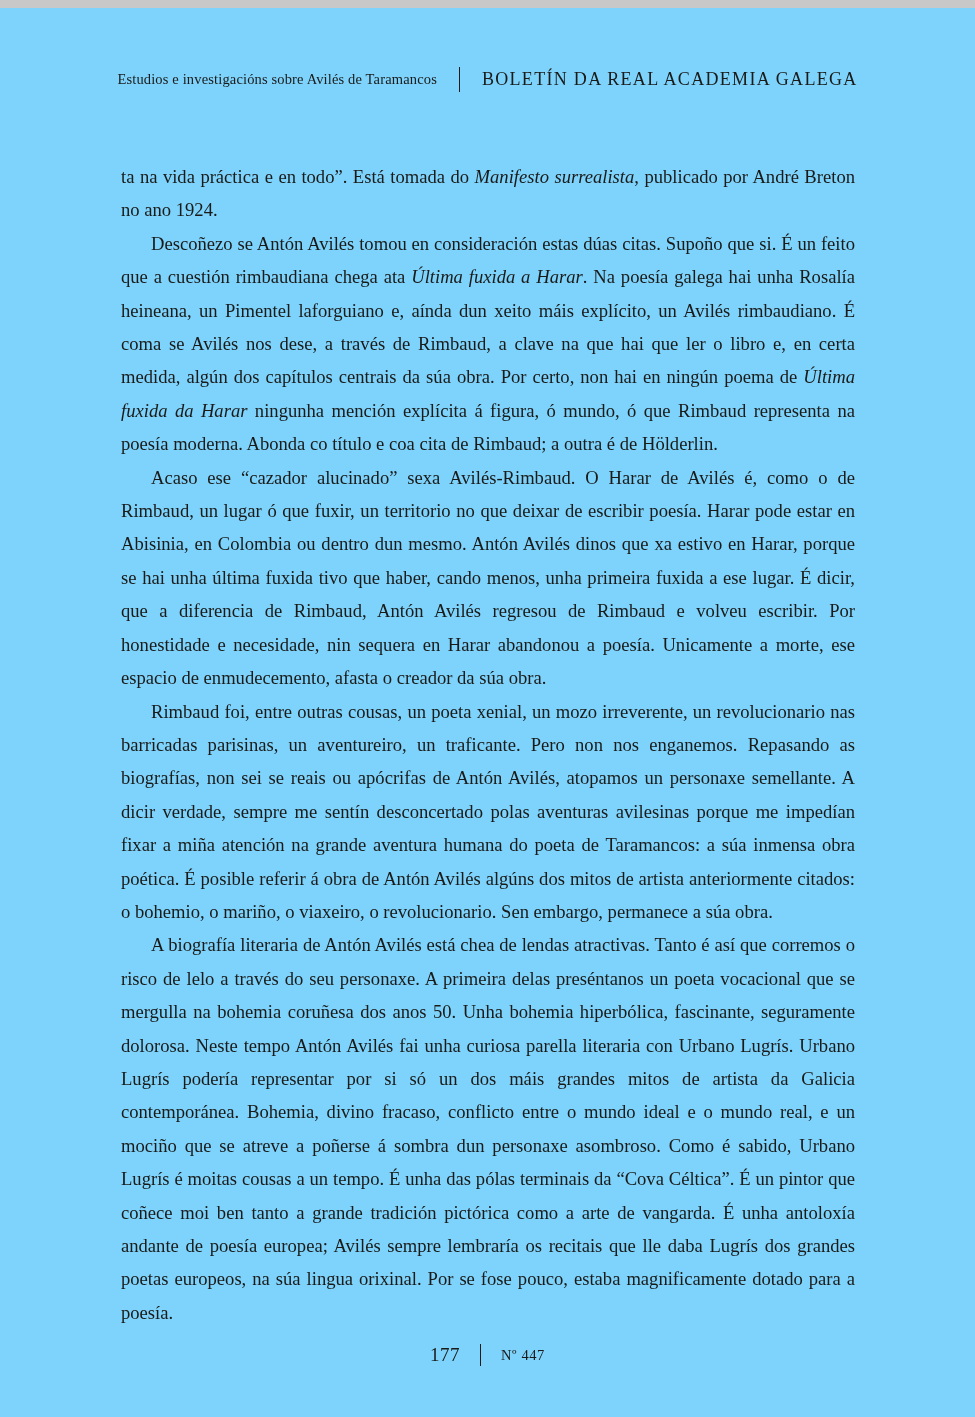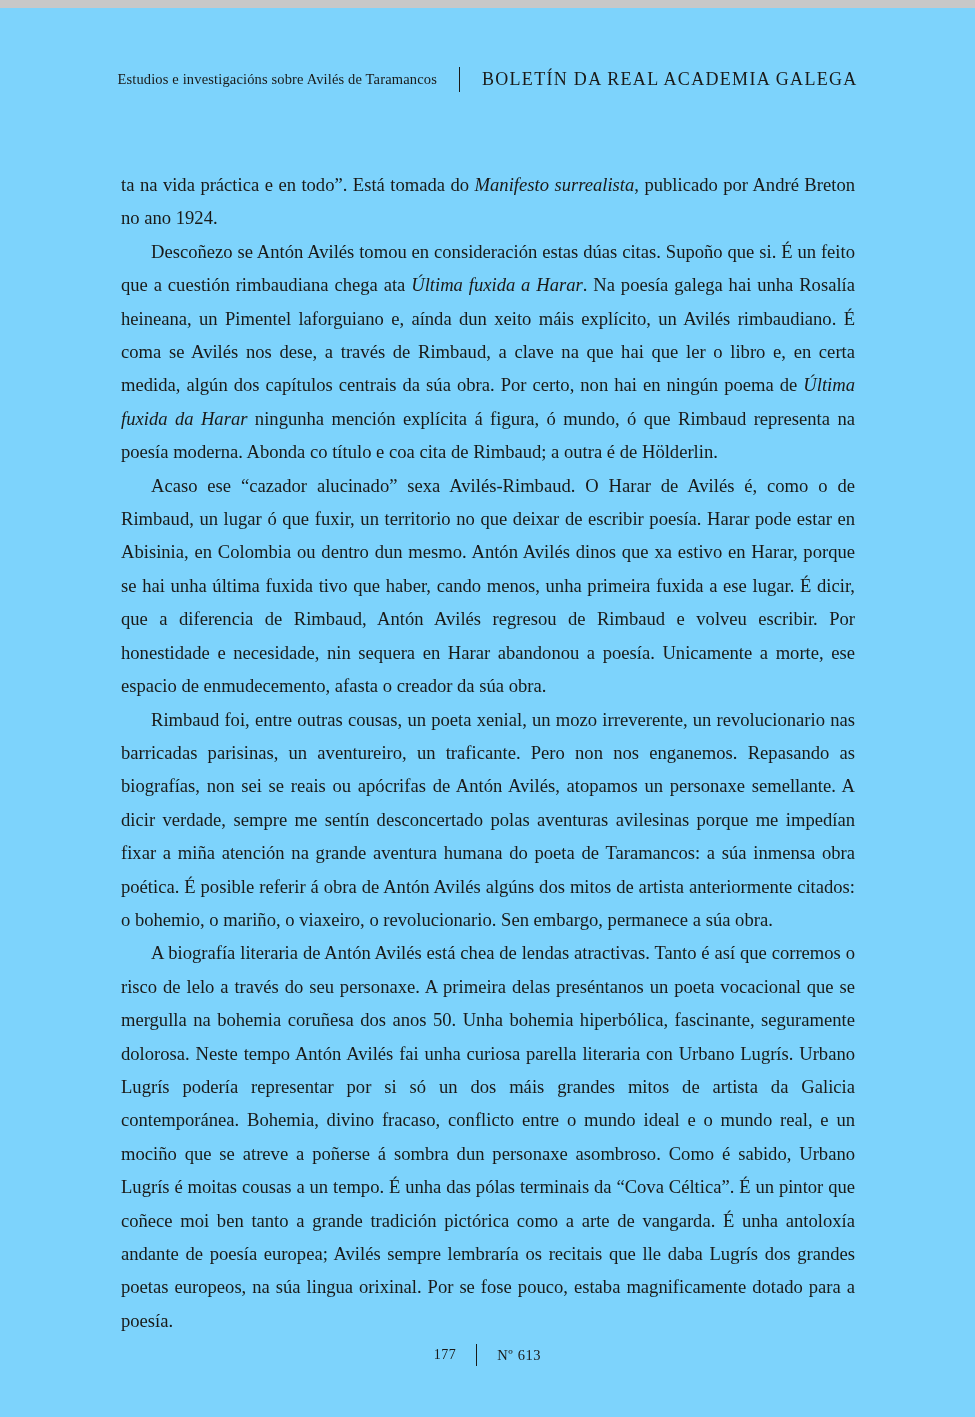--- a/index.html
+++ b/index.html
@@ -46,21 +46,21 @@
   .rh-right {
     font-size: 18px;
     letter-spacing: 1.3px;
     padding-left: 22px;
     white-space: nowrap;
     color: #1a1a18;
   }
   
   .body-col {
     position: absolute;
-    top: 160px;
+    top: 152px;
     left: 121px;
     width: 734px;
   }
   .body-col p {
     margin: 0;
     font-size: 18.6px;
     line-height: 33.4px;
     text-align: justify;
     text-justify: inter-word;
     hyphens: manual;
@@ -76,21 +76,21 @@
     position: absolute;
     bottom: 58px;
     left: 0;
     right: 0;
     display: flex;
     justify-content: center;
     align-items: center;
     height: 24px;
   }
   .folio-num {
-    font-size: 14px;
+    font-size: 19px;
     padding-right: 20px;
     text-align: right;
     color: #1a1a18;
     letter-spacing: 0.5px;
   }
   .folio-rule {
     width: 1px;
     height: 22px;
     background: #1a1a18;
     flex: 0 0 auto;
@@ -118,16 +118,16 @@
     <p><span>ta na vida práctica e en todo”. Está tomada do <em>Manifesto surrealista</em>, publicado por André Breton no ano 1924.</span></p>
     <p class="indent"><span>Descoñezo se Antón Avilés tomou en consideración estas dúas citas. Supoño que si. É un feito que a cuestión rimbaudiana chega ata <em>Última fuxida a Harar</em>. Na poesía galega hai unha Rosalía heineana, un Pimentel laforguiano e, aínda dun xeito máis explícito, un Avilés rimbaudiano. É coma se Avilés nos dese, a través de Rimbaud, a clave na que hai que ler o libro e, en certa medida, algún dos capítulos centrais da súa obra. Por certo, non hai en ningún poema de <em>Última fuxida da Harar</em> ningunha mención explícita á figura, ó mundo, ó que Rimbaud representa na poesía moderna. Abonda co título e coa cita de Rimbaud; a outra é de Hölderlin.</span></p>
     <p class="indent"><span>Acaso ese “cazador alucinado” sexa Avilés-Rimbaud. O Harar de Avilés é, como o de Rimbaud, un lugar ó que fuxir, un territorio no que deixar de escribir poesía. Harar pode estar en Abisinia, en Colombia ou dentro dun mesmo. Antón Avilés dinos que xa estivo en Harar, porque se hai unha última fuxida tivo que haber, cando menos, unha primeira fuxida a ese lugar. É dicir, que a diferencia de Rimbaud, Antón Avilés regresou de Rimbaud e volveu escribir. Por honestidade e necesidade, nin sequera en Harar abandonou a poesía. Unicamente a morte, ese espacio de enmudecemento, afasta o creador da súa obra.</span></p>
     <p class="indent"><span>Rimbaud foi, entre outras cousas, un poeta xenial, un mozo irreverente, un revolucionario nas barricadas parisinas, un aventureiro, un traficante. Pero non nos enganemos. Repasando as biografías, non sei se reais ou apócrifas de Antón Avilés, atopamos un personaxe semellante. A dicir verdade, sempre me sentín desconcertado polas aventuras avilesinas porque me impedían fixar a miña atención na grande aventura humana do poeta de Taramancos: a súa inmensa obra poética. É posible referir á obra de Antón Avilés algúns dos mitos de artista anteriormente citados: o bohemio, o mariño, o viaxeiro, o revolucionario. Sen embargo, permanece a súa obra.</span></p>
     <p class="indent"><span> A biografía literaria de Antón Avilés está chea de lendas atractivas. Tanto é así que corremos o risco de lelo a través do seu personaxe. A primeira delas preséntanos un poeta vocacional que se mergulla na bohemia coruñesa dos anos 50. Unha bohemia hiperbólica, fascinante, seguramente dolorosa. Neste tempo Antón Avilés fai unha curiosa parella literaria con Urbano Lugrís. Urbano Lugrís podería representar por si só un dos máis grandes mitos de artista da Galicia contemporánea. Bohemia, divino fracaso, conflicto entre o mundo ideal e o mundo real, e un mociño que se atreve a poñerse á sombra dun personaxe asombroso. Como é sabido, Urbano Lugrís é moitas cousas a un tempo. É unha das pólas terminais da “Cova Céltica”. É un pintor que coñece moi ben tanto a grande tradición pictórica como a arte de vangarda. É unha antoloxía andante de poesía europea; Avilés sempre lembraría os recitais que lle daba Lugrís dos grandes poetas europeos, na súa lingua orixinal. Por se fose pouco, estaba magnificamente dotado para a poesía.</span></p>
   </div>
 
   <div class="folio">
     <div class="folio-num">177</div>
     <div class="folio-rule"></div>
-    <div class="folio-issue">Nº 613</div>
+    <div class="folio-issue">Nº 447</div>
   </div>
 
 </div>
 
 </body></html>

